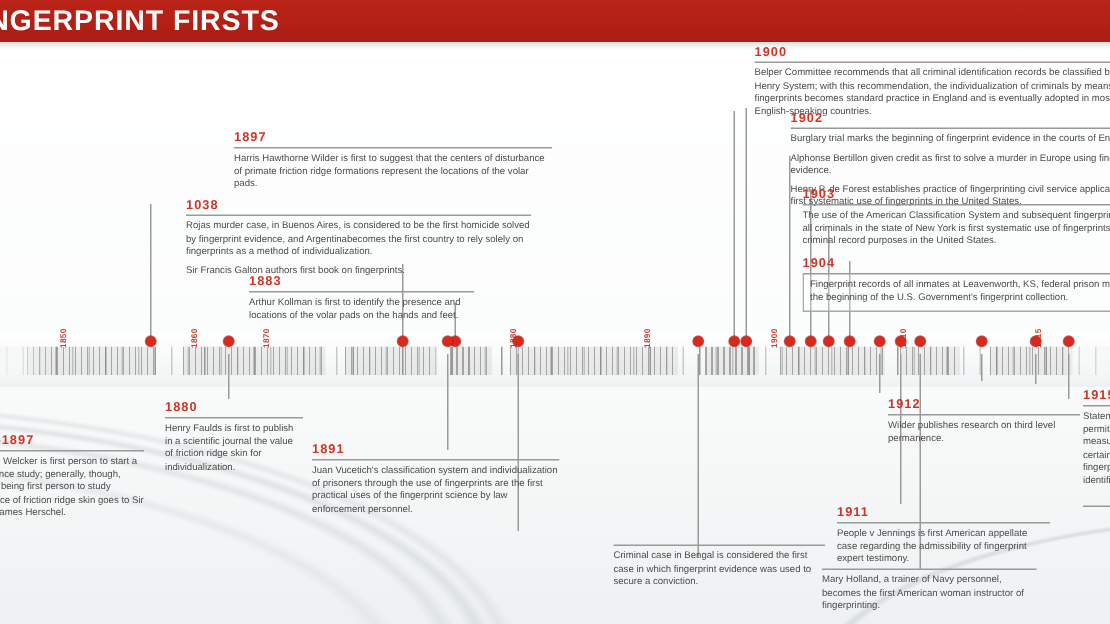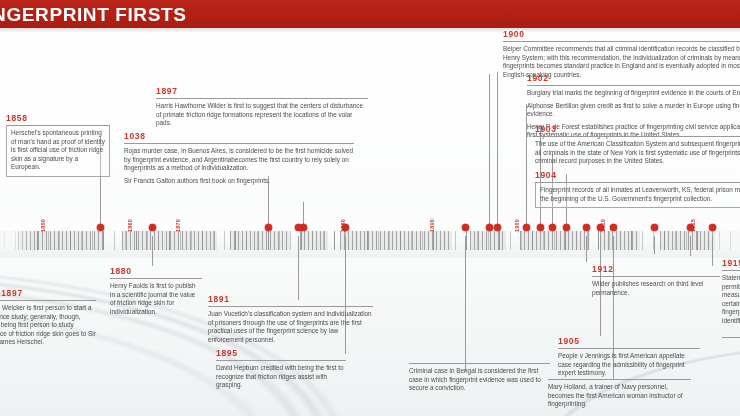--- a/index.html
+++ b/index.html
@@ -301,35 +301,35 @@
       <div class="marker-dot" style="left: 613px; top: 224px;"></div>
       <div class="leader" style="left: 613px; top: 236px; height: 144px;"></div>
       <div class="marker-dot" style="left: 654px; top: 224px;"></div>
       <div class="leader" style="left: 654px; top: 236px; height: 18px;"></div>
       <div class="marker-dot" style="left: 690px; top: 224px;"></div>
       <div class="leader" style="left: 690px; top: 236px; height: 20px;"></div>
       <div class="marker-dot" style="left: 712px; top: 224px;"></div>
       <div class="leader" style="left: 712px; top: 236px; height: 30px;"></div>
     </div>
 
-  <div class="card boxed clip-left" style="left:6px; top:113px; width:104px;">
-    <div class="year">1858</div>
-    <div class="body">
-      <p>Herschel's spontaneous printing of man's hand as proof of identity is first official use of friction ridge skin as a signature by a European.</p>
-    </div>
-  </div>
 
   <div class="card" style="left:124px; top:131px; width:230px;">
     <div class="year">1038</div>
     <div class="body">
       <p>Rojas murder case, in Buenos Aires, is considered to be the first homicide solved by fingerprint evidence, and Argentinabecomes the first country to rely solely on fingerprints as a method of individualization.</p>
       <p>Sir Francis Galton authors first book on fingerprints.</p>
     </div>
   </div>
 
+  <div class="card" style="left:166px; top:182px; width:150px;">
+    <div class="year">1883</div>
+    <div class="body">
+      <p>Arthur Kollman is first to identify the presence and locations of the volar pads on the hands and feet.</p>
+    </div>
+  </div>
 
   <div class="card" style="left:156px; top:86px; width:212px;">
     <div class="year">1897</div>
     <div class="body">
       <p>Harris Hawthorne Wilder is first  to suggest that the centers of disturbance of primate friction ridge formations represent the locations of the volar pads.</p>
     </div>
   </div>
 
   <div class="card clip-left" style="left:503px; top:29px; width:252px;">
     <div class="year">1900</div>
@@ -375,35 +375,29 @@
     </div>
   </div>
 
   <div class="card clip-left" style="left:208px; top:294px; width:165px;">
     <div class="year">1891</div>
     <div class="body">
       <p>Juan Vucetich's classification system and individualization of prisoners through the use of fingerprints are the first practical uses of the fingerprint science by law enforcement personnel.</p>
     </div>
   </div>
 
-  <div class="card" style="left:216px; top:348px; width:130px;">
-    <div class="year">1895</div>
-    <div class="body">
-      <p>David Hepburn credited with being the first to recognize that friction ridges assist with grasping.</p>
-    </div>
-  </div>
 
   <div class="card" style="left:409px; top:363px; width:141px;">
     <div class="body">
       <p>Criminal case in Bengal is considered the first case in which fingerprint evidence was used to secure a conviction.</p>
     </div>
   </div>
 
   <div class="card" style="left:558px; top:336px; width:142px;">
-    <div class="year">1905</div>
+    <div class="year">1911</div>
     <div class="body">
       <p>People v Jennings is first American appellate case regarding the admissibility of fingerprint expert testimony.</p>
     </div>
   </div>
 
   <div class="card" style="left:548px; top:379px; width:143px;">
     <div class="body">
       <p>Mary Holland, a trainer of Navy personnel, becomes the first American woman instructor of fingerprinting.</p>
     </div>
   </div>

